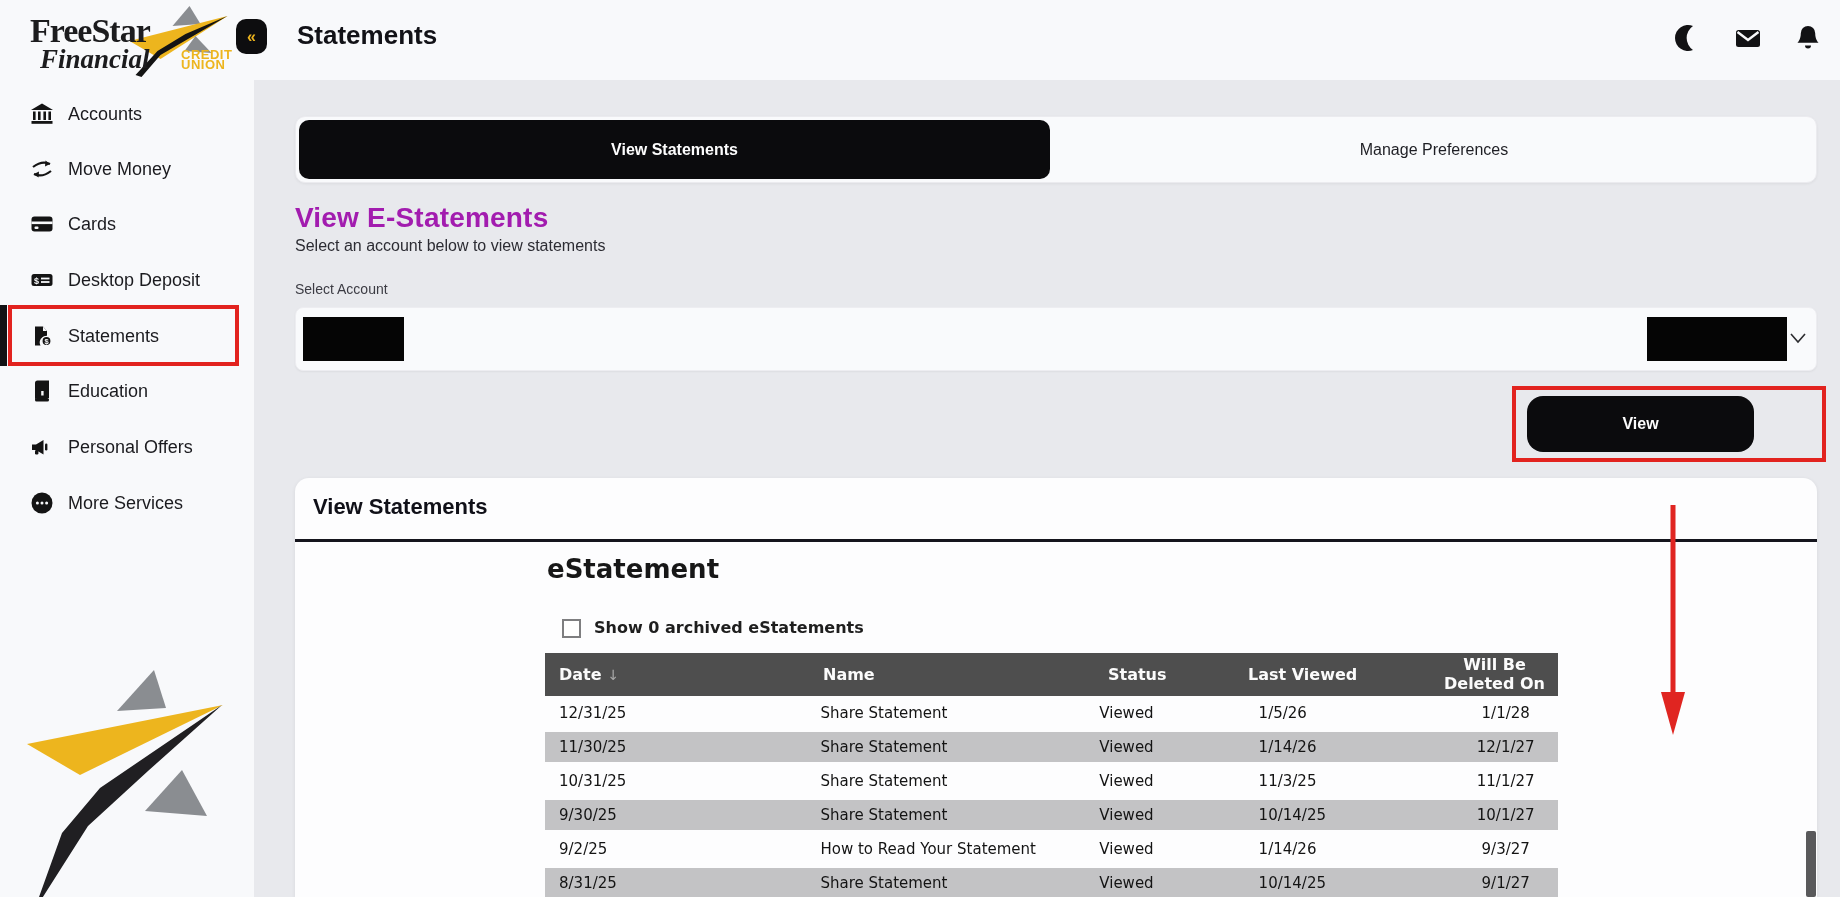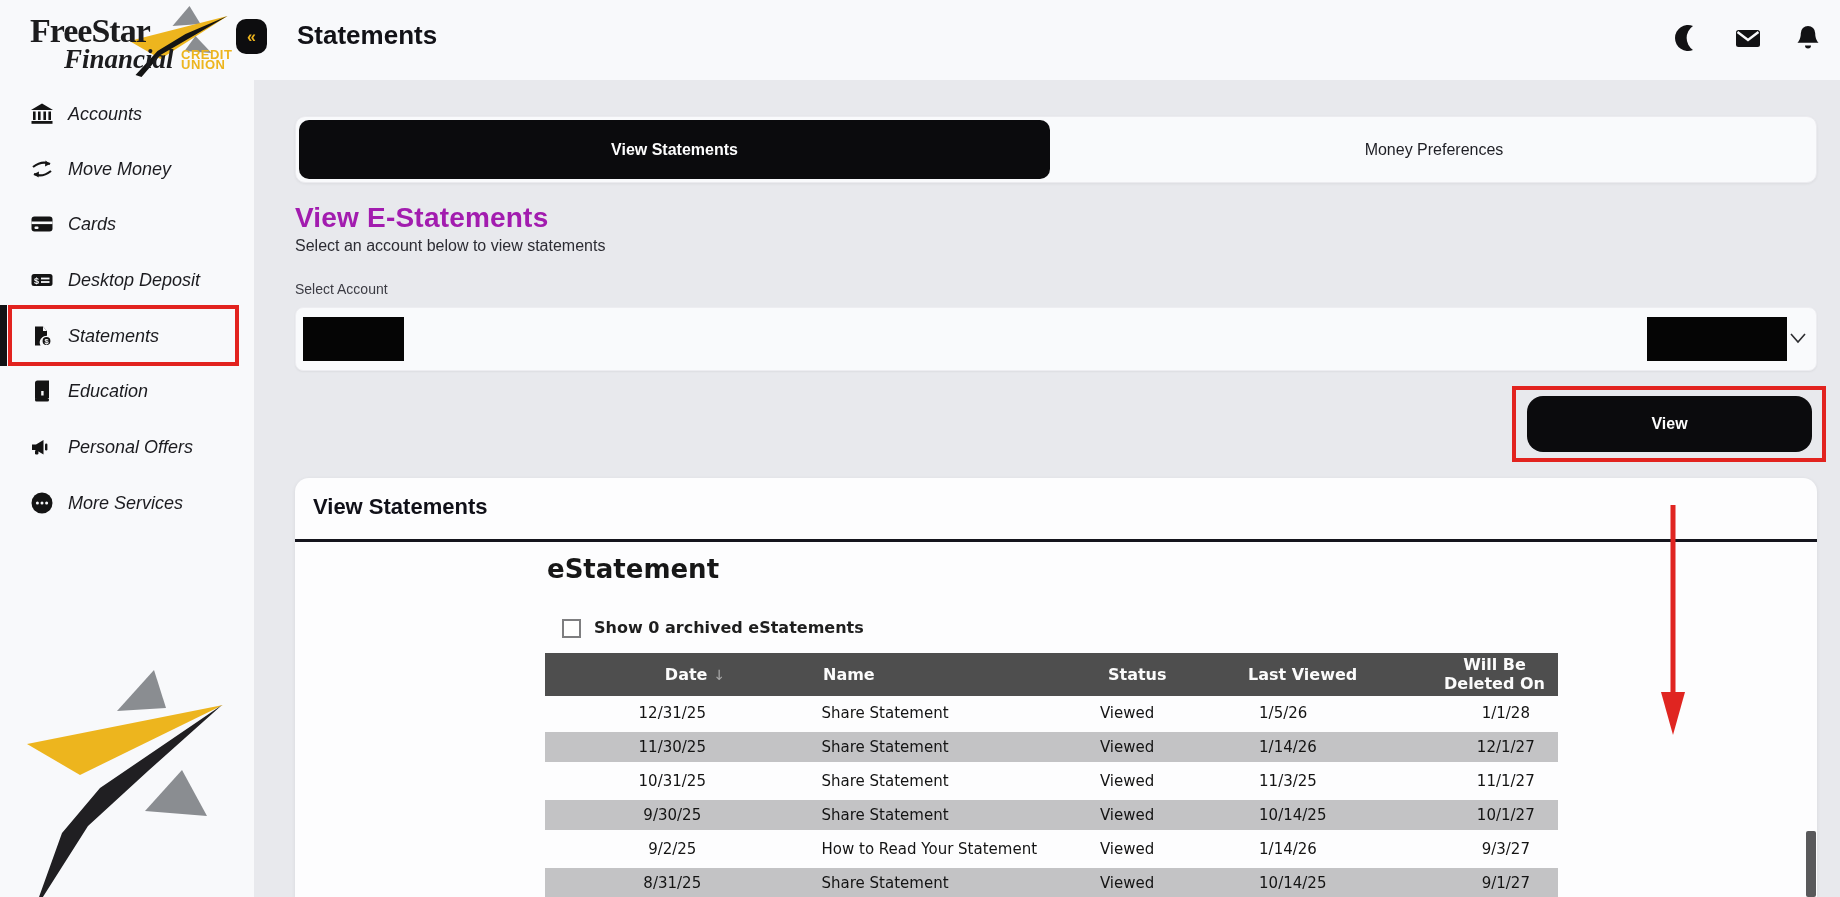--- a/index.html
+++ b/index.html
@@ -7,37 +7,37 @@
               font-family:"Liberation Sans", sans-serif; }
   .app { position:relative; width:1840px; height:897px; background:#f8f9fb; overflow:hidden; }
   .content-bg { position:absolute; left:254px; top:80px; width:1586px; height:817px; background:#e8e9ed; }
 
   
   .logo { position:absolute; left:28px; top:4px; width:205px; height:70px; }
   .logo-star { position:absolute; left:98px; top:2px; }
   .logo-line1 { position:absolute; left:2px; top:8px; font-family:"Liberation Serif", serif;
                 font-weight:700; font-size:34px; color:#1c1c1e; letter-spacing:-1px; }
   .logo-line2 { position:absolute; left:12px; top:40px; font-family:"Liberation Serif", serif;
-                font-style:italic; font-weight:700; font-size:27px; color:#1c1c1e;margin-left:24px; }
+                font-style:italic; font-weight:700; font-size:27px; color:#1c1c1e; }
   .logo-credit { position:absolute; left:153px; top:46px; font-size:13px; font-weight:700;
                  color:#edb51e; line-height:10px; letter-spacing:.5px; }
   .collapse-btn { position:absolute; left:236px; top:19px; width:31px; height:35px;
                   background:#0d0d0f; border-radius:10px; color:#ecb41e; font-size:16px;
                   font-weight:700; display:flex; align-items:center; justify-content:center;
                   cursor:pointer; }
   .page-title { position:absolute; left:297px; top:20px; font-size:26px; font-weight:700; color:#121217; }
   .hicon { position:absolute; top:22px; width:32px; height:32px; display:flex;
            align-items:center; justify-content:center; cursor:pointer; }
 
   
   .sidebar { position:absolute; left:0; top:80px; width:254px; height:817px; background:#f8f9fb; }
   .side-item { position:absolute; left:0; width:254px; height:36px; display:flex;
                align-items:center; cursor:pointer; }
   .sicon { position:absolute; left:30px; width:24px; height:24px; }
-  .slabel { position:absolute; left:68px; font-size:18px; font-weight:500; color:#1b1b1f;font-style:italic; }
+  .slabel { position:absolute; left:68px; font-size:18px; font-weight:500; color:#1b1b1f; }
   .active-bar { position:absolute; left:0; top:305px; width:7px; height:61px; background:#121214; }
   .anno-box-side { position:absolute; left:8px; top:305px; width:231px; height:61px;
                    border:4px solid #e2231f; }
   .watermark { position:absolute; left:18px; top:573px; }
 
   
   .tabbar { position:absolute; left:295px; top:116px; width:1522px; height:67px;
             background:#f9fafc; border:1px solid #ebebef; border-radius:10px;
             box-shadow:0 1px 3px rgba(0,0,0,.06); }
   .tab { position:absolute; top:0; height:100%; display:flex; align-items:center;
@@ -51,21 +51,21 @@
                    color:#a21caf; letter-spacing:.2px; }
   .sub-estatements { position:absolute; left:295px; top:237px; font-size:16px; color:#2c2c33; }
   .lbl-select { position:absolute; left:295px; top:281px; font-size:14px; color:#3c3c44; }
   .account-select { position:absolute; left:295px; top:307px; width:1522px; height:64px;
                     background:#f9fafc; border:1px solid #ededf1; border-radius:8px;
                     box-shadow:0 1px 2px rgba(0,0,0,.05); cursor:pointer; }
   .redact { position:absolute; background:#050505; }
   .redact-1 { left:303px; top:317px; width:101px; height:44px; }
   .redact-2 { left:1647px; top:317px; width:140px; height:44px; }
   .chev { position:absolute; left:1789px; top:331px; }
-  .view-btn { position:absolute; left:1527px; top:396px; width:285px; height:56px;
+  .view-btn { position:absolute; left:1527px; top:396px; width:227px; height:56px;
               background:#0b0b0d; border-radius:16px; color:#fcfcfc; font-size:16px;
               font-weight:600; display:flex; align-items:center; justify-content:center;
               cursor:pointer; }
   .anno-box-view { position:absolute; left:1512px; top:386px; width:314px; height:76px;
                    border:4px solid #e2231f; }
 
   
   .card { position:absolute; left:295px; top:478px; width:1522px; height:420px;
           background:#fdfdfe; border-radius:14px 14px 0 0; box-shadow:0 1px 4px rgba(0,0,0,.07); }
   .card-title { position:absolute; left:313px; top:494px; font-size:22px; font-weight:700; color:#101018; }
@@ -77,21 +77,21 @@
   .cb-label { position:absolute; left:594px; top:618px; font-size:16px; 
               font-weight:600; color:#1e1e1e; font-family:"DejaVu Sans", sans-serif; }
 
   .stable { position:absolute; left:545px; top:653px; width:1013px;
             font-family:"DejaVu Sans", sans-serif; }
   .thead { display:flex; height:43px; background:#4e4e4e; color:#fbfbfb; font-weight:700;
            font-size:16px; align-items:center; }
   .trow { display:flex; height:34px; align-items:center; font-size:15px; color:#141414;gap:44px; }
   .row-even { background:#fdfdfe; }
   .row-odd  { background:#c3c3c5; border-top:2px solid #fdfdfe; border-bottom:2px solid #fdfdfe; }
-  .c1 { width:278px; padding-left:22px;text-align:center; }
+  .c1 { width:278px; padding-left:14px; }
   .c2 { width:285px; }
   .c3 { width:140px; }
   .c4 { width:183px; }
   .c5 { width:127px; text-align:center; }
   .thead .c5 { line-height:1.15; }
   .sort-arrow { color:#a9a9a9; font-size:14px; margin-left:6px; font-weight:400; }
 
   
   .anno-arrow { position:absolute; left:1659px; top:503px; }
   .scroll-thumb { position:absolute; left:1806px; top:831px; width:10px; height:66px;
@@ -242,21 +242,21 @@
   </div>
 
   <div class="active-bar"></div>
   <div class="anno-box-side"></div>
 
   <div class="tabbar">
     <div class="tab tab-active">
       <span>View Statements</span>
     </div>
     <div class="tab tab-inactive">
-      <span>Money Preferences</span>
+      <span>Manage Preferences</span>
     </div>
   </div>
 
   <div class="h-estatements">View E-Statements</div>
   <div class="sub-estatements">Select an account below to view statements</div>
   <div class="lbl-select">Select Account</div>
 
   <div class="account-select"></div>
   <div class="redact redact-1"></div>
   <div class="redact redact-2"></div>

